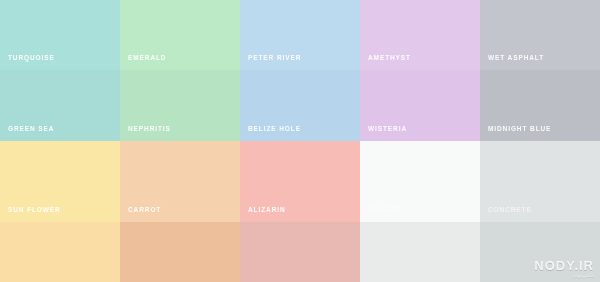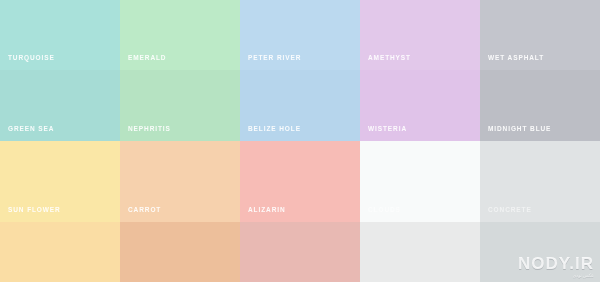--- a/index.html
+++ b/index.html
@@ -45,21 +45,21 @@
   .watermark {
     position: absolute;
     right: 6px;
     bottom: 4px;
     text-align: right;
     pointer-events: none;
     user-select: none;
   }
   .watermark-main {
     font-family: "Liberation Sans", sans-serif;
-    font-size: 17px;
+    font-size: 13px;
     font-weight: bold;
     letter-spacing: 1px;
     color: rgba(255,255,255,0.82);
     text-shadow: 0 1px 0 rgba(150,155,160,0.55);
     line-height: 1;
   }
   .watermark-sub {
     font-family: "Liberation Sans", sans-serif;
     font-size: 4.5px;
     letter-spacing: 0.6px;

